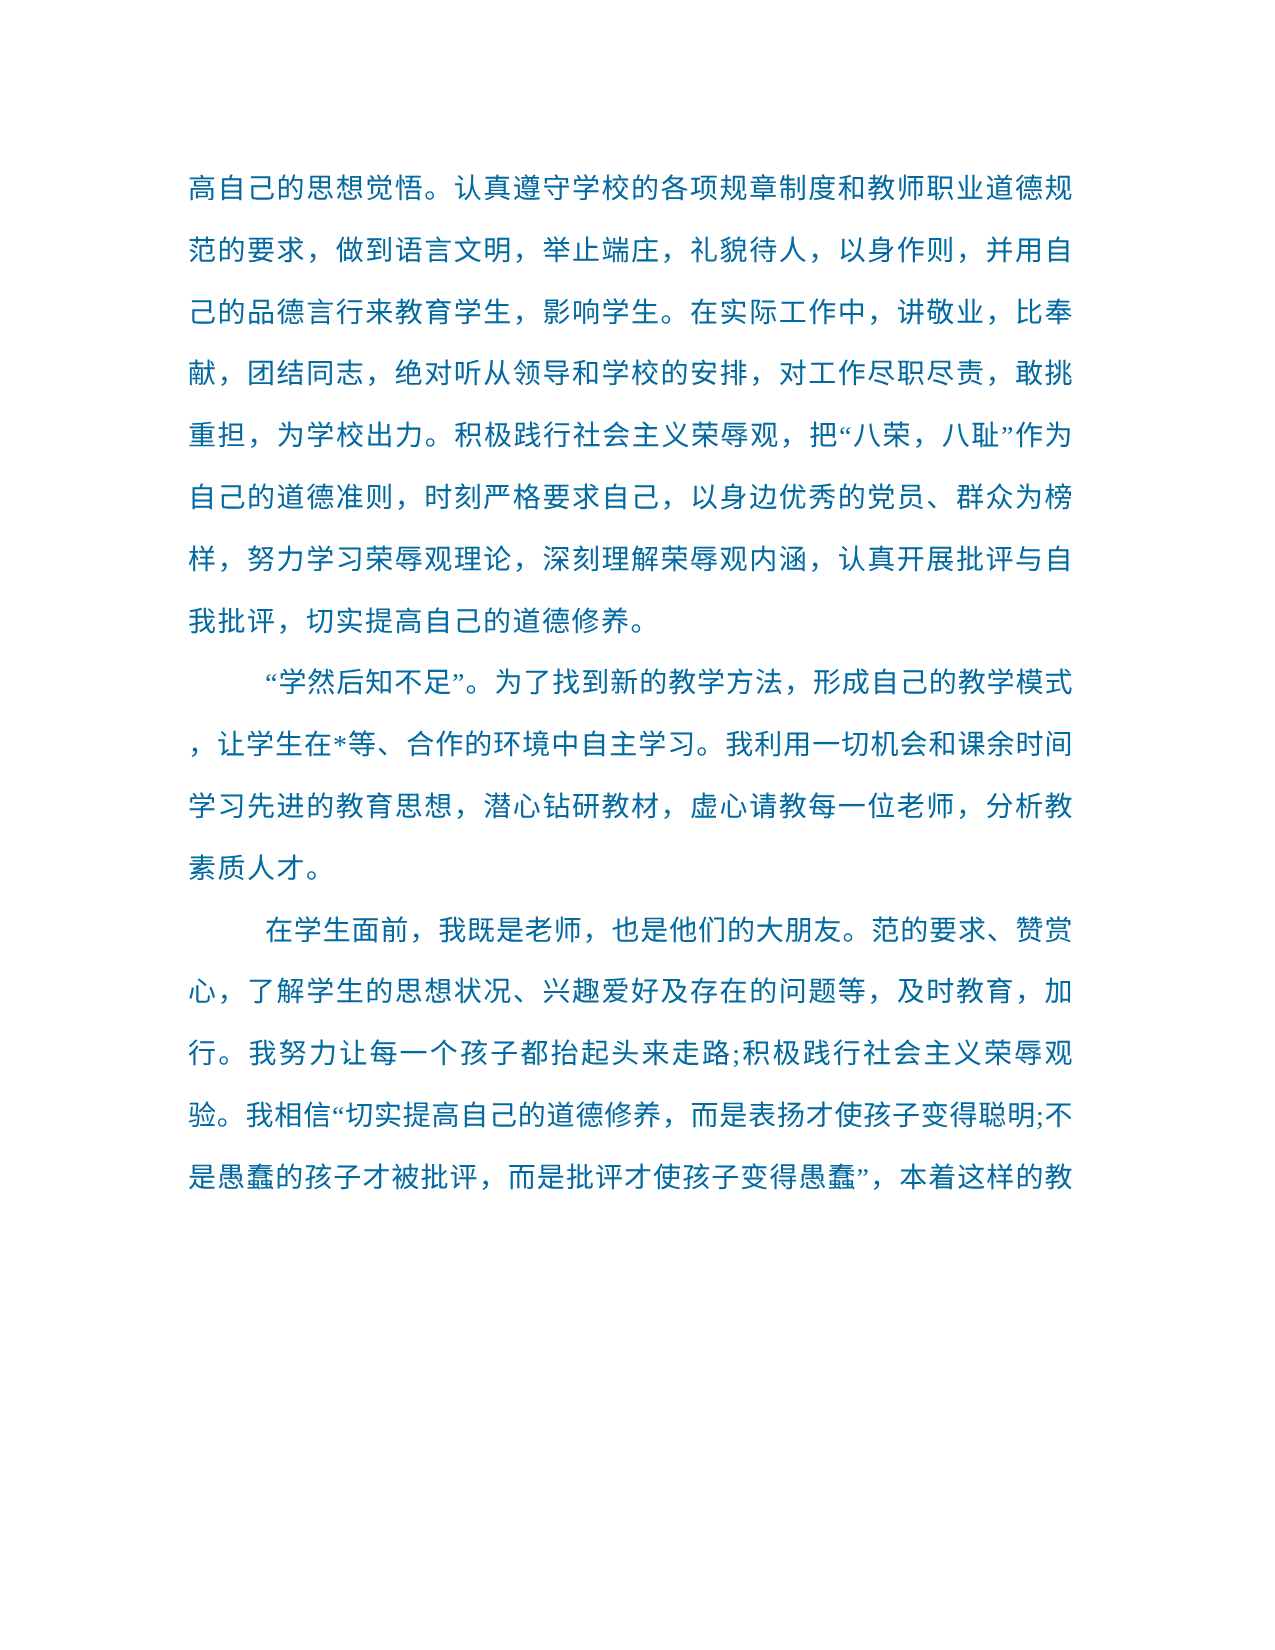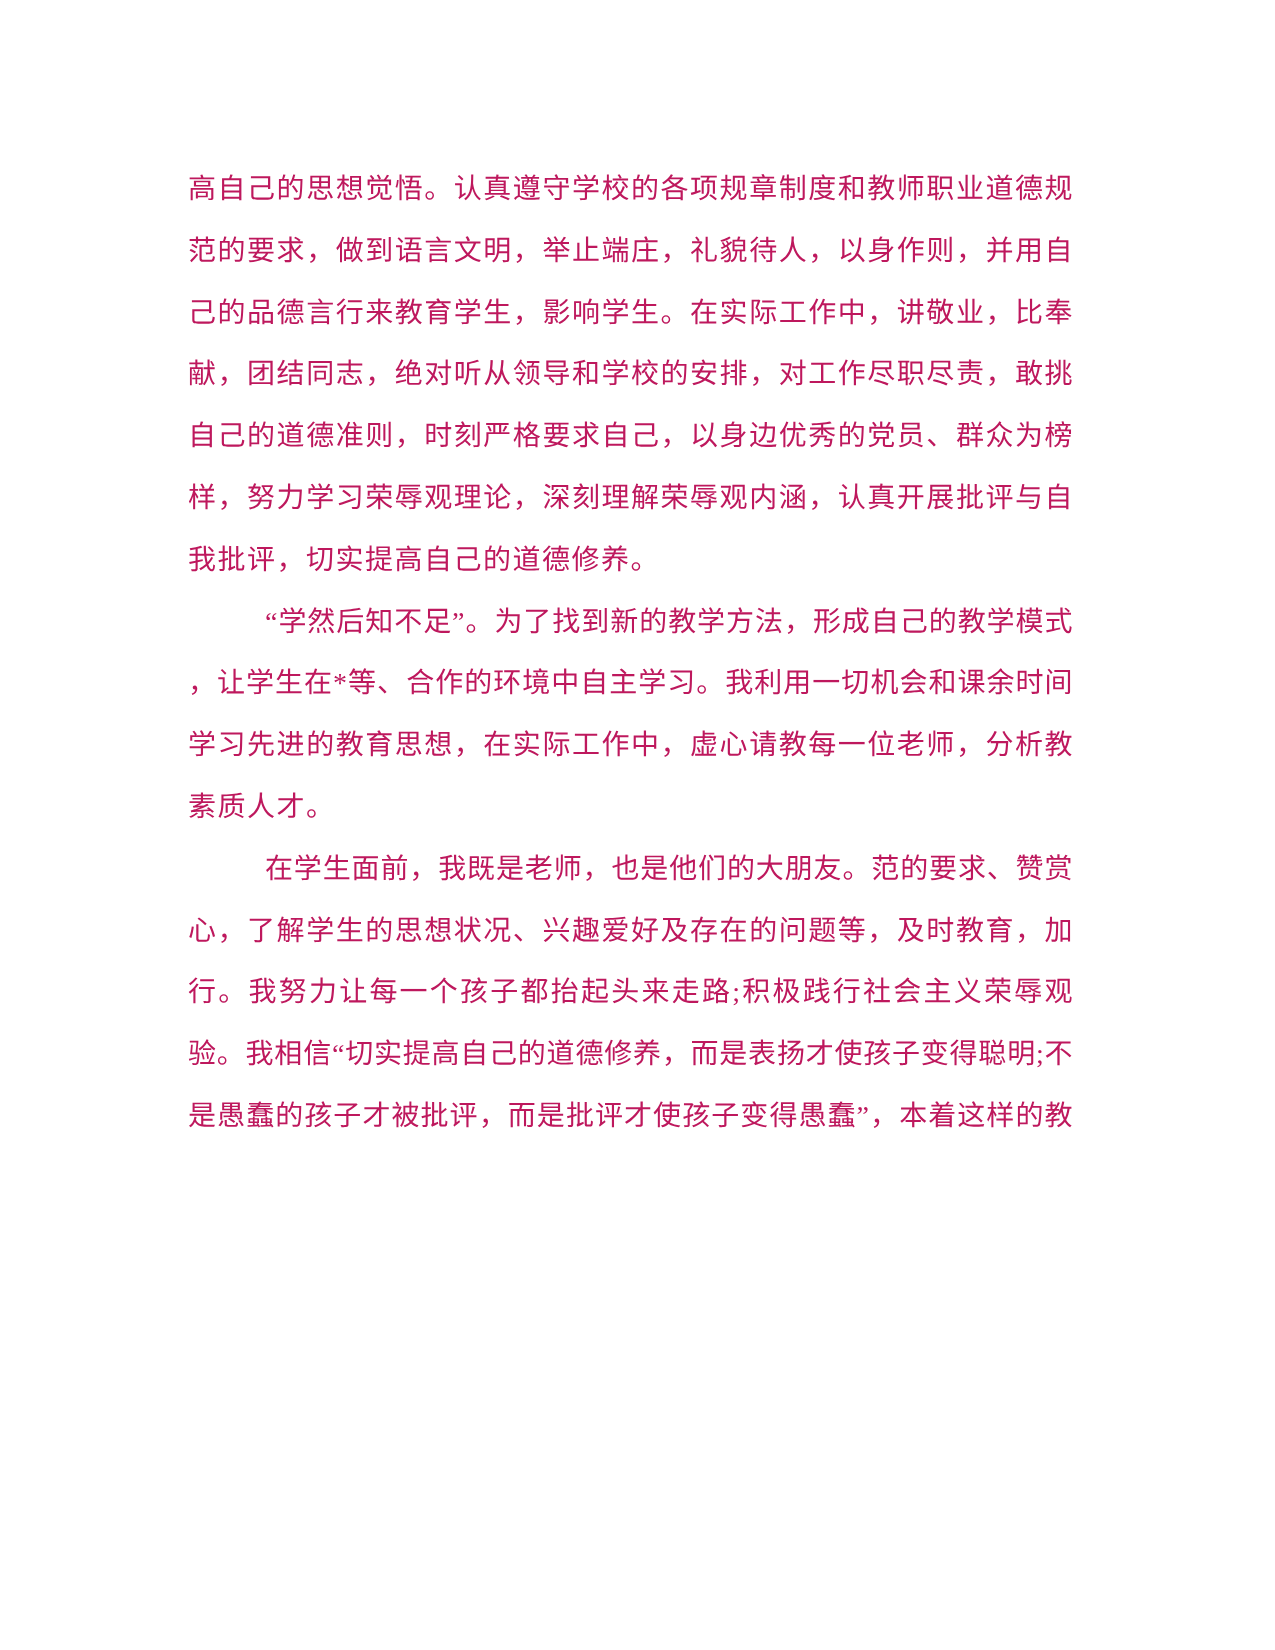--- a/index.html
+++ b/index.html
@@ -21,21 +21,21 @@
     left: 188px;
     top: 158px;
     width: 885px;
   }
   .line {
     height: 61.8px;
     line-height: 61.8px;
     font-size: 28px;
     font-weight: 400;
     letter-spacing: 0.5px;
-    color: #be185d;
+    color: #0369a1;
     text-align: justify;
     text-align-last: justify;
     white-space: normal;
     overflow: hidden;
   }
   .line.para-start {
     text-indent: 77px;
   }
   .line.para-end {
     text-align-last: left;
@@ -44,26 +44,27 @@
 </style>
 </head>
 <body>
 
 <div class="page">
   <div class="text-block">
     <div class="line">高自己的思想觉悟。认真遵守学校的各项规章制度和教师职业道德规</div>
     <div class="line">范的要求，做到语言文明，举止端庄，礼貌待人，以身作则，并用自</div>
     <div class="line">己的品德言行来教育学生，影响学生。在实际工作中，讲敬业，比奉</div>
     <div class="line">献，团结同志，绝对听从领导和学校的安排，对工作尽职尽责，敢挑</div>
+    <div class="line">重担，为学校出力。积极践行社会主义荣辱观，把“八荣，八耻”作为</div>
     <div class="line">自己的道德准则，时刻严格要求自己，以身边优秀的党员、群众为榜</div>
     <div class="line">样，努力学习荣辱观理论，深刻理解荣辱观内涵，认真开展批评与自</div>
     <div class="line para-end">我批评，切实提高自己的道德修养。</div>
     <div class="line para-start">“学然后知不足”。为了找到新的教学方法，形成自己的教学模式</div>
     <div class="line">，让学生在*等、合作的环境中自主学习。我利用一切机会和课余时间</div>
-    <div class="line">学习先进的教育思想，在实际工作中，虚心请教每一位老师，分析教</div>
+    <div class="line">学习先进的教育思想，潜心钻研教材，虚心请教每一位老师，分析教</div>
     <div class="line para-end">素质人才。</div>
     <div class="line para-start">在学生面前，我既是老师，也是他们的大朋友。范的要求、赞赏</div>
     <div class="line">心，了解学生的思想状况、兴趣爱好及存在的问题等，及时教育，加</div>
     <div class="line">行。我努力让每一个孩子都抬起头来走路;积极践行社会主义荣辱观</div>
     <div class="line">验。我相信“切实提高自己的道德修养，而是表扬才使孩子变得聪明;不</div>
     <div class="line">是愚蠢的孩子才被批评，而是批评才使孩子变得愚蠢”，本着这样的教</div>
   </div>
 </div>
 
 </body></html>

